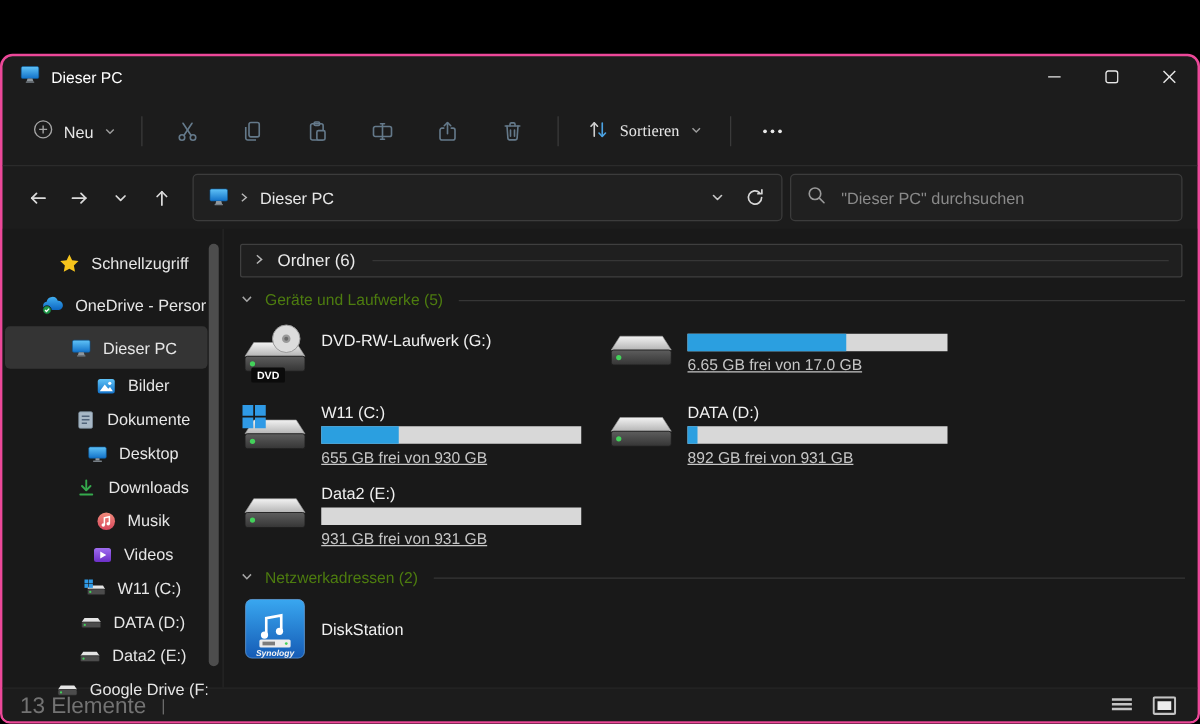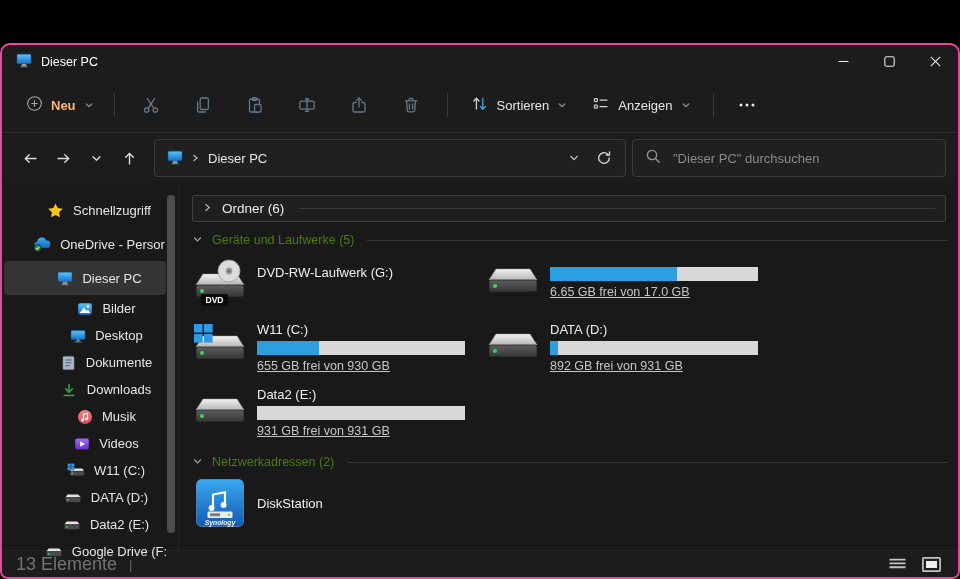--- a/index.html
+++ b/index.html
@@ -10,24 +10,24 @@
   .window{position:absolute;inset:0;background:#1c1c1c;border:2px solid #ec4899;border-radius:10px 10px 8px 8px;overflow:hidden;display:flex;flex-direction:column;margin-top:43px;}
 
   
   .titlebar{height:33px;flex:0 0 auto;display:flex;align-items:center;padding-left:14px;gap:9px;}
   .titlebar .title{color:#ffffff;font-size:12.5px;}
   .win-controls{margin-left:auto;display:flex;height:100%;}
   .win-btn{width:46px;height:100%;display:flex;align-items:center;justify-content:center;}
 
   
   .commandbar{height:55px;flex:0 0 auto;display:flex;align-items:center;padding:0 14px;border-bottom:1px solid #2b2b2b;}
-  .cmd-new{display:flex;align-items:center;gap:8px;color:#fdba74;font-size:13px;padding:8px 10px;border-radius:4px;font-weight:bold;}
+  .cmd-new{display:flex;align-items:center;gap:8px;color:#e5e5e5;font-size:13px;padding:8px 10px;border-radius:4px;}
   .cmd-divider{width:1px;height:24px;background:#3a3a3a;margin:0 10px;}
   .cmd-icon-btn{width:40px;height:36px;margin:0 6px;display:flex;align-items:center;justify-content:center;border-radius:4px;}
-  .cmd-labeled{display:flex;align-items:center;gap:8px;color:#e6e6e6;font-size:13px;padding:8px 12px;border-radius:4px;}
+  .cmd-labeled{display:flex;align-items:center;gap:8px;color:#e6e6e6;font-size:13px;padding:8px 12px;border-radius:4px;font-family:Liberation Serif, serif;}
 
   
   .navbar{height:50px;flex:0 0 auto;display:flex;align-items:center;padding:0 12px;}
   .nav-btn{width:33px;height:33px;display:flex;align-items:center;justify-content:center;border-radius:4px;}
   .addressbar{flex:1;height:38px;margin-left:8px;background:#202020;border:1px solid #3c3c3c;border-radius:4px;display:flex;align-items:center;padding:0 6px 0 12px;gap:8px;color:#e8e8e8;font-size:13px;}
   .addr-right{margin-left:auto;display:flex;align-items:center;}
   .addr-btn{width:30px;height:30px;display:flex;align-items:center;justify-content:center;border-radius:4px;}
   .searchbox{flex:0 0 314px;height:38px;margin-left:6px;background:#202020;border:1px solid #3c3c3c;border-radius:4px;display:flex;align-items:center;padding:0 12px;gap:10px;}
   .searchbox input{flex:1;background:transparent;border:none;outline:none;color:#cfcfcf;font-size:13px;font-family:inherit;}
   .searchbox input::placeholder{color:#8a8a8a;}
@@ -207,32 +207,20 @@
               <line x1="12.8" y1="4.4" x2="12.8" y2="15"></line>
               <polyline points="10.2,12.4 12.8,15.2 15.4,12.4"></polyline>
             </g>
           </svg></span>
       <span>Sortieren</span>
       <span><svg width="10" height="10" viewBox="0 0 10 10">
             <polyline points="2,3.6 5,6.6 8,3.6" fill="none" stroke="#9a9a9a" stroke-width="1.2"></polyline>
           </svg></span>
     </button>
 
-    <button class="cmd-labeled">
-      <span><svg width="19" height="19" viewBox="0 0 19 19">
-            <rect x="3.4" y="4.6" width="3" height="3" rx="0.8" fill="none" stroke="#cfcfcf" stroke-width="1.2"></rect>
-            <line x1="9" y1="6.1" x2="16" y2="6.1" stroke="#cfcfcf" stroke-width="1.3" stroke-linecap="round"></line>
-            <rect x="3.4" y="11.2" width="3" height="3" rx="0.8" fill="none" stroke="#cfcfcf" stroke-width="1.2"></rect>
-            <line x1="9" y1="12.7" x2="16" y2="12.7" stroke="#cfcfcf" stroke-width="1.3" stroke-linecap="round"></line>
-          </svg></span>
-      <span>Anzeigen</span>
-      <span><svg width="10" height="10" viewBox="0 0 10 10">
-            <polyline points="2,3.6 5,6.6 8,3.6" fill="none" stroke="#9a9a9a" stroke-width="1.2"></polyline>
-          </svg></span>
-    </button>
 
     <div class="cmd-divider"></div>
 
     <button class="cmd-icon-btn" style="width:34px">
       <svg width="20" height="20" viewBox="0 0 20 20">
           <circle cx="4" cy="10" r="1.5" fill="#e8e8e8"></circle>
           <circle cx="10" cy="10" r="1.5" fill="#e8e8e8"></circle>
           <circle cx="16" cy="10" r="1.5" fill="#e8e8e8"></circle>
         </svg>
     </button>
@@ -335,38 +323,38 @@
             <svg width="16" height="16" viewBox="0 0 16 16">
               <rect x="1.2" y="2.2" width="13.6" height="11.6" rx="2" fill="url(#gScreen)"></rect>
               <circle cx="10.8" cy="5.6" r="1.3" fill="#fff"></circle>
               <polygon points="2.8,12 6.8,6.6 9.6,10 11,8.6 13.3,12" fill="#fff"></polygon>
             </svg>
           </span>
         <span>Bilder</span>
       </div>
       <div class="side-item child">
         <span class="icn">
-            <svg width="16" height="16" viewBox="0 0 16 16">
-              <rect x="1" y="2.6" width="14" height="9" rx="1.2" fill="url(#gScreen)" stroke="#0d5c9c" stroke-width="0.5"></rect>
-              <rect x="6.4" y="11.6" width="3.2" height="1.8" fill="#8e979e"></rect>
-              <rect x="4.4" y="13.4" width="7.2" height="1.1" rx="0.5" fill="#777f86"></rect>
-            </svg>
-          </span>
-        <span>Desktop</span>
-      </div>
-      <div class="side-item child">
-        <span class="icn">
             <svg width="15" height="16" viewBox="0 0 15 16">
               <rect x="2" y="1.4" width="11" height="13.2" rx="1.2" fill="#a8b8c6" stroke="#7d8f9e" stroke-width="0.6"></rect>
               <line x1="4.4" y1="5" x2="10.6" y2="5" stroke="#51647a" stroke-width="1.1"></line>
               <line x1="4.4" y1="7.8" x2="10.6" y2="7.8" stroke="#51647a" stroke-width="1.1"></line>
               <line x1="4.4" y1="10.6" x2="8.6" y2="10.6" stroke="#51647a" stroke-width="1.1"></line>
             </svg>
           </span>
         <span>Dokumente</span>
+      </div>
+      <div class="side-item child">
+        <span class="icn">
+            <svg width="16" height="16" viewBox="0 0 16 16">
+              <rect x="1" y="2.6" width="14" height="9" rx="1.2" fill="url(#gScreen)" stroke="#0d5c9c" stroke-width="0.5"></rect>
+              <rect x="6.4" y="11.6" width="3.2" height="1.8" fill="#8e979e"></rect>
+              <rect x="4.4" y="13.4" width="7.2" height="1.1" rx="0.5" fill="#777f86"></rect>
+            </svg>
+          </span>
+        <span>Desktop</span>
       </div>
       <div class="side-item child">
         <span class="icn">
             <svg width="16" height="16" viewBox="0 0 16 16" fill="none" stroke="#35aa4d" stroke-width="1.5" stroke-linecap="round" stroke-linejoin="round">
               <line x1="8" y1="2.4" x2="8" y2="10"></line>
               <polyline points="4.6,6.8 8,10.3 11.4,6.8"></polyline>
               <line x1="3.2" y1="13.6" x2="12.8" y2="13.6"></line>
             </svg>
           </span>
         <span>Downloads</span>

